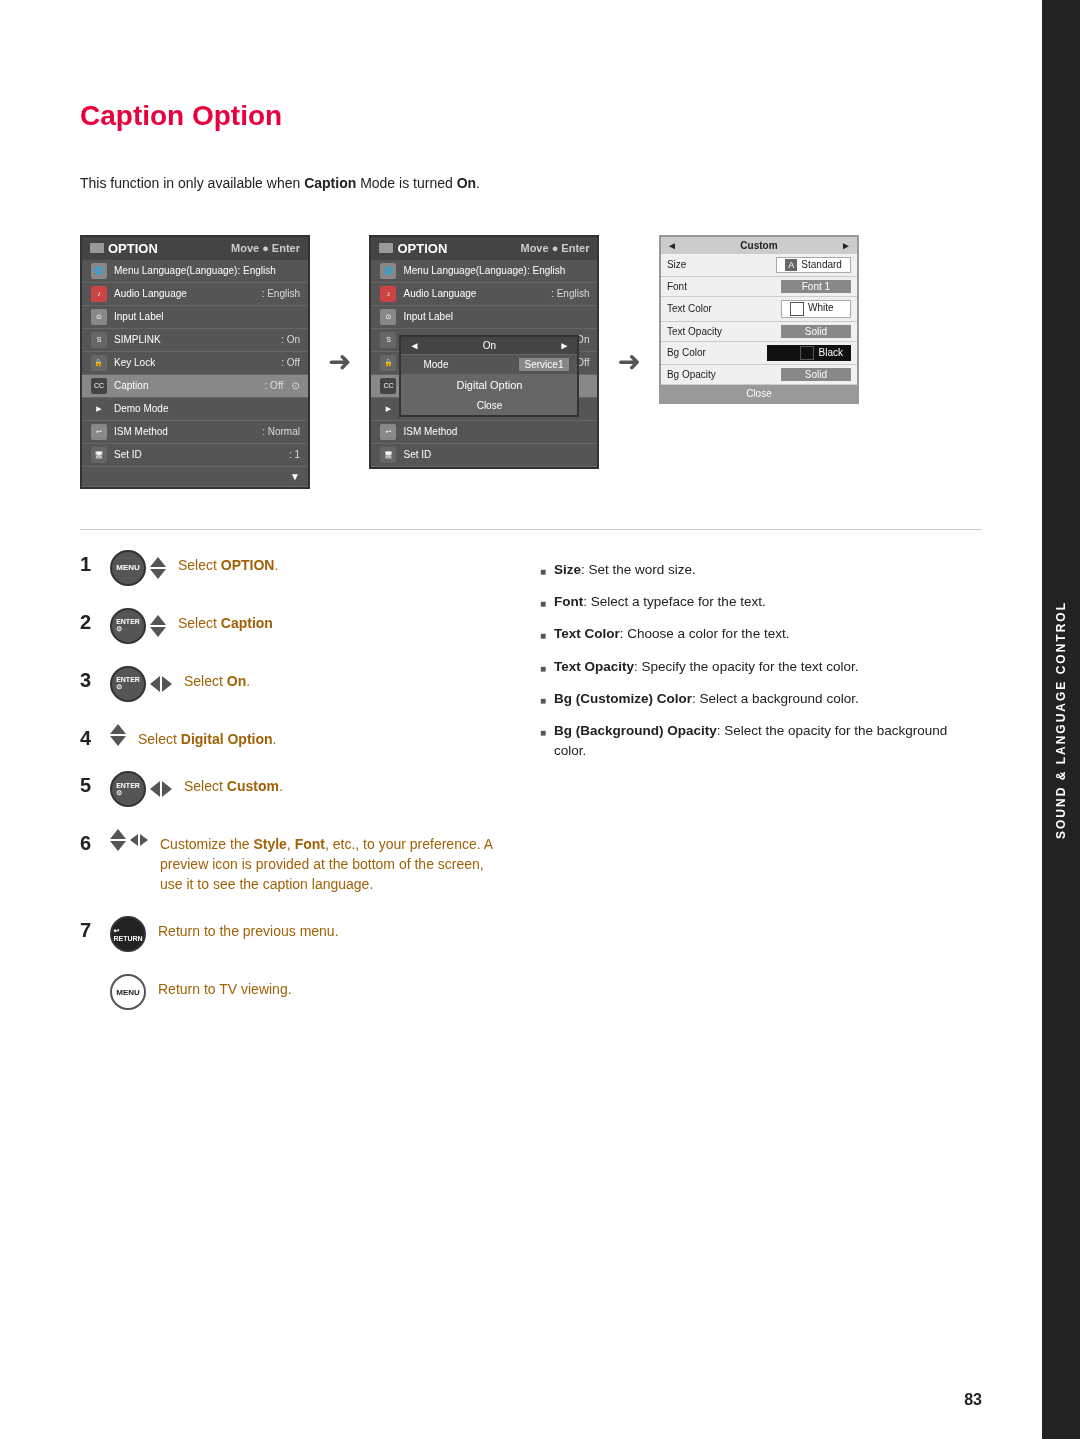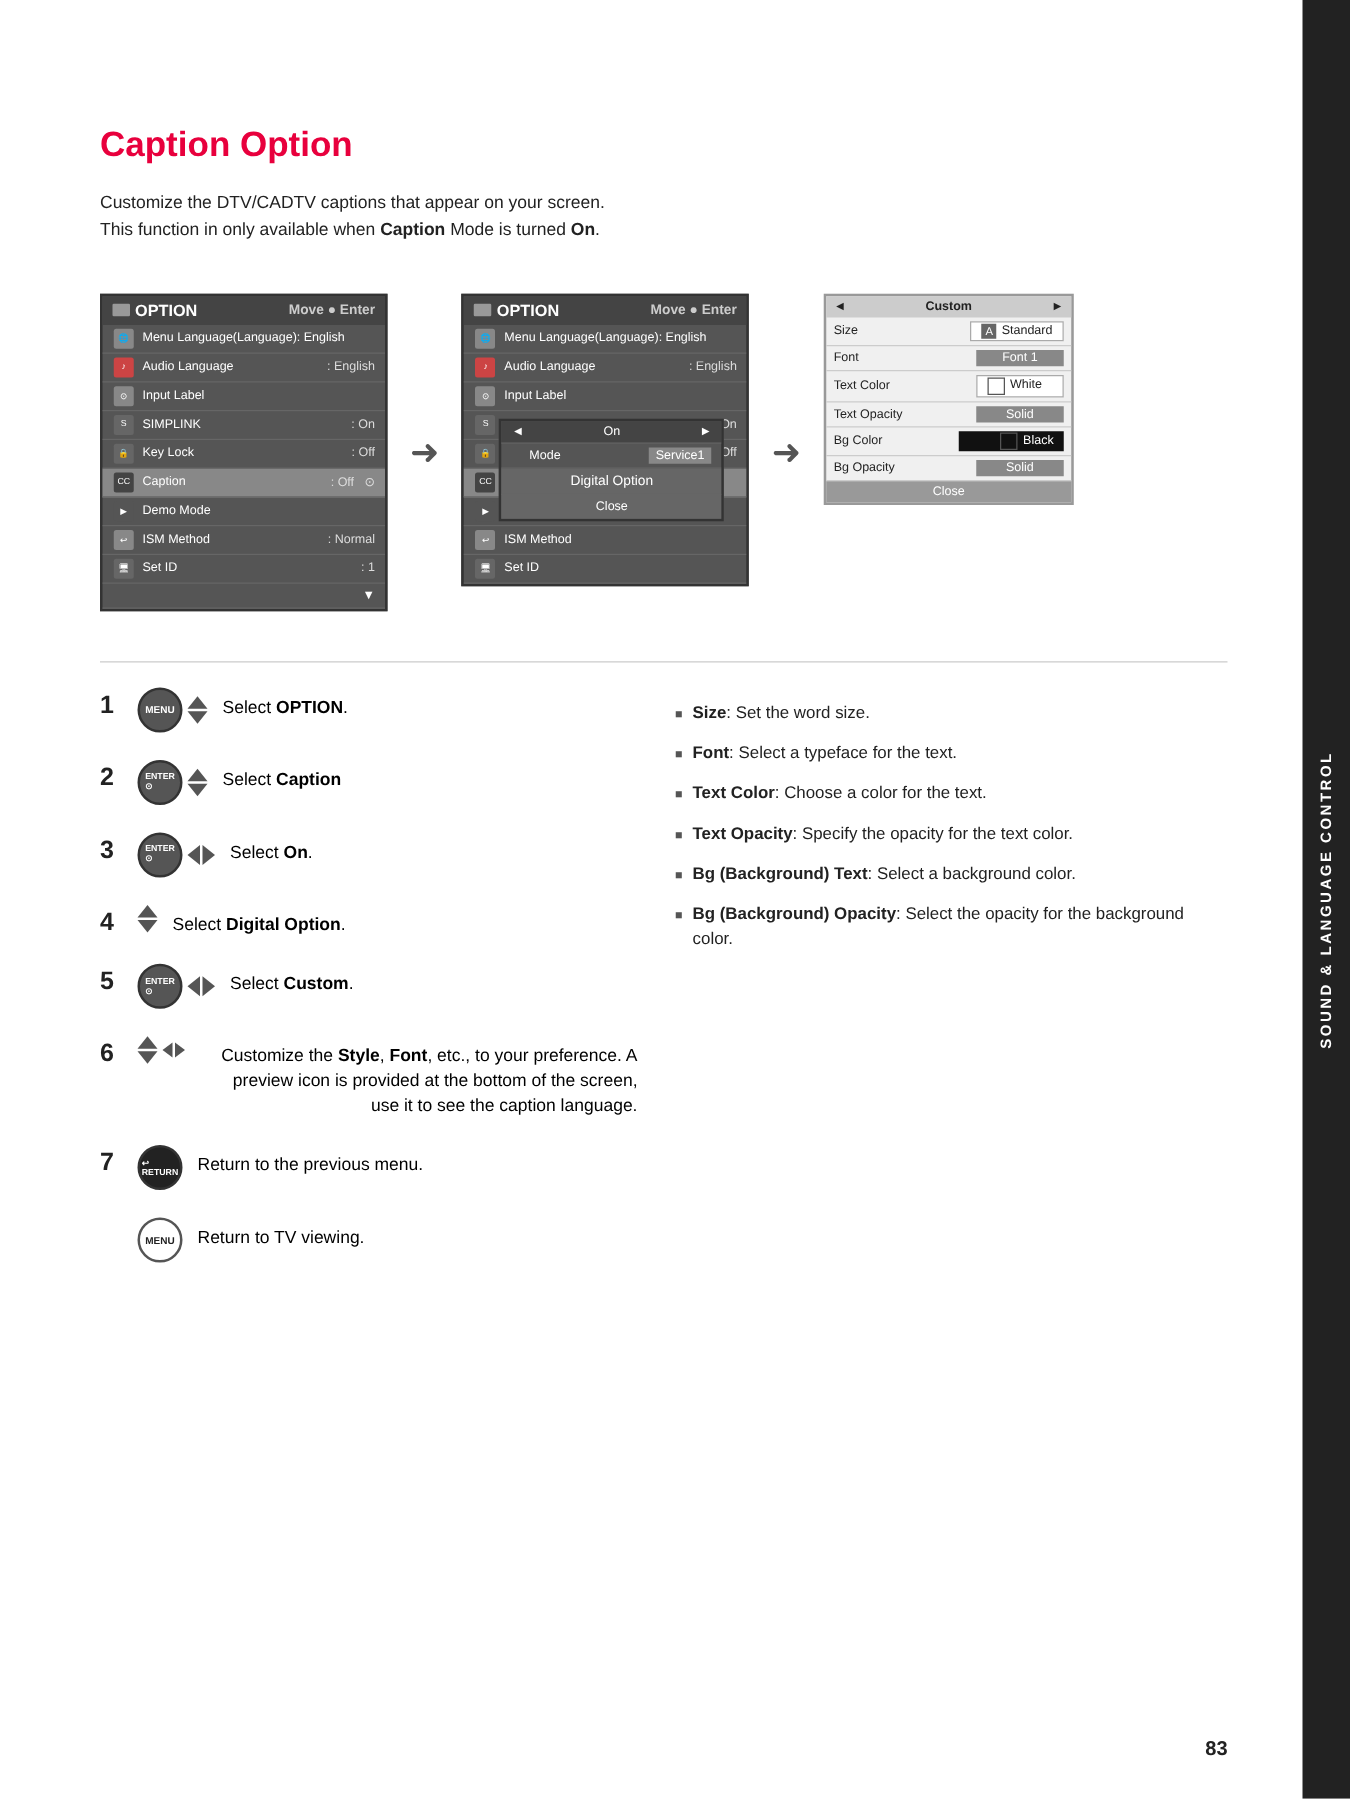--- a/index.html
+++ b/index.html
@@ -290,24 +290,23 @@
       align-items: center;
       justify-content: center;
       color: #fff;
       font-size: 9px;
       font-weight: bold;
       flex-shrink: 0;
     }
 
     .step-desc {
       font-size: 14px;
-      color: #000000;
+      color: #a16207;
       line-height: 1.4;
       margin-top: 6px;
-      text-align: right;
     }
 
     .step-desc strong {
       font-weight: bold;
     }
 
     
     .bullet-list {
       list-style: none;
       padding: 0;
@@ -369,21 +368,21 @@
   </style>
 </head>
 <body>
 
 <div class="page-container">
   <div class="main-content">
 
     <h1 class="page-title">Caption Option</h1>
 
     <p class="page-description">
-      <span>Customize the DTV/CADTV captions that appear on your screen.</span><br>
+      <br>
       <span>This function in only available when </span><strong>Caption</strong><span> Mode is turned </span><strong>On</strong><span>.</span>
     </p>
 
     <div class="diagrams-row">
 
       <div class="menu-box">
         <div class="menu-header">
           <span style="display:flex;align-items:center;gap:4px;">
             <span style="background:#999;width:14px;height:10px;display:inline-block;border-radius:1px;"></span>
             <span class="option-label">OPTION</span>
@@ -693,21 +692,21 @@
           <li>
               <span><strong>Font</strong>: Select a typeface for the text.</span>
             </li>
           <li>
               <span><strong>Text Color</strong>: Choose a color for the text.</span>
             </li>
           <li>
               <span><strong>Text Opacity</strong>: Specify the opacity for the text color.</span>
             </li>
           <li>
-              <span><strong>Bg (Background) Text</strong>: Select a background color.</span>
+              <span><strong>Bg (Customize) Color</strong>: Select a background color.</span>
             </li>
           <li>
               <span><strong>Bg (Background) Opacity</strong>: Select the opacity for the background color.</span>
             </li>
         </ul>
       </div>
     </div>
 
     <div class="page-number">83</div>
 

